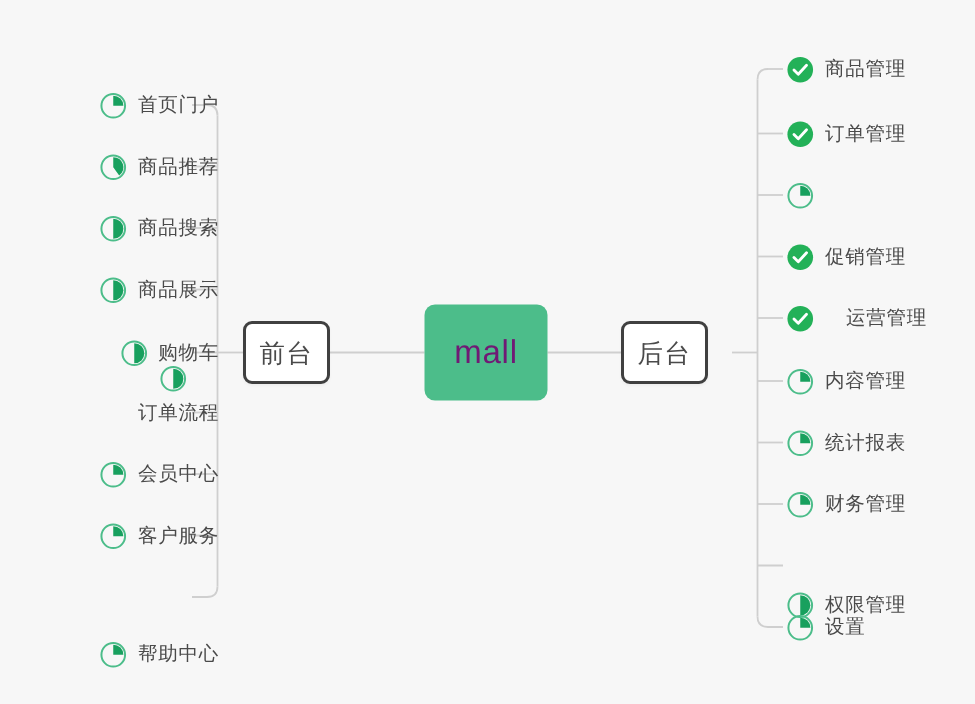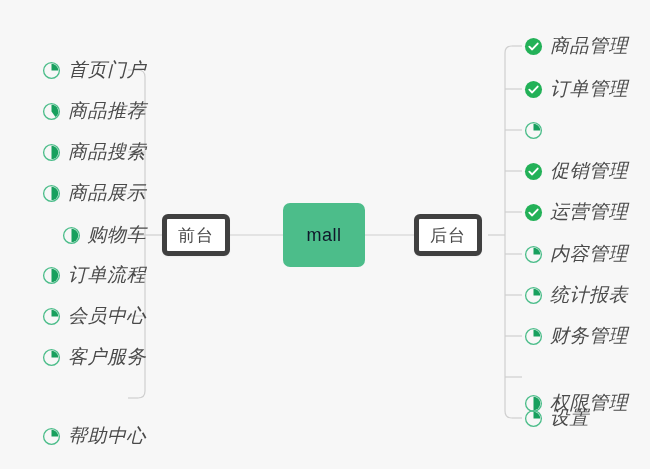--- a/index.html
+++ b/index.html
@@ -19,57 +19,56 @@
   .leaf{
     position:absolute;
     display:flex;align-items:center;
     height:26px;
     white-space:nowrap;
   }
   .leaf.left{ right:504px; flex-direction:row; justify-content:flex-end; }
   .leaf.right{ left:524px; flex-direction:row; }
 
   .leaf-label{
-    font-size:19px;
+    font-size:13px;
     color:#4a4a4a;
     letter-spacing:.5px;
     line-height:26px;
-    font-style:italic;
   }
   .leaf.left .leaf-label{ margin-left:7px; }
   .leaf.right .leaf-label{ margin-left:7px; }
 
   .ico{ width:19px;height:19px;flex:0 0 19px; display:block; }
 
   
   .node{
     position:absolute;
     display:flex;align-items:center;justify-content:center;
     box-sizing:border-box;
   }
   .node-side{
-    width:68px;height:42px;
+    width:58px;height:42px;
     background:#ffffff;
-    border:5px solid #404040;
+    border:2px solid #404040;
     border-radius:6px;
     font-size:17px;
     color:#4a4a4a;
     letter-spacing:1px;
     box-shadow:0 1px 2px rgba(0,0,0,.04);
   }
   #node-front{ left:162px; top:214px; }
   #node-back { left:414px; top:214px; }
 
   #node-root{
     left:283px; top:203px;
     width:82px;height:64px;
     background:#4cbd8a;
     border-radius:7px;
-    color:#0f172a;
-    font-size:18px;
+    color:#701a75;
+    font-size:22px;
     letter-spacing:.5px;
   }
 </style>
 </head>
 <body>
 
 <div id="canvas">
 
   <svg id="wires" viewBox="0 0 650 469" xmlns="http://www.w3.org/2000/svg">
       <path d="M 145 77 L 145 391" fill="none" stroke="#cfcfcf" stroke-width="1.2"></path>
@@ -132,21 +131,21 @@
         </svg>
         <span class="leaf-label">商品展示</span>
       </div>
       <div class="leaf left" style="top: 222px; text-align: center;">
         <svg class="ico" viewBox="0 0 20 20">
           <circle cx="10" cy="10" r="8.3" fill="none" stroke="#4cbd8a" stroke-width="1.4"></circle>
           <path d="M 10 10 L 10 2.9000000000000004 A 7.1 7.1 0 0 1 10 17.1 Z" fill="#18a05e"></path>
         </svg>
         <span class="leaf-label">购物车</span>
       </div>
-      <div class="leaf left" style="top: 262px;">
+      <div class="leaf left" style="top: 262px; flex-direction: column;">
         <svg class="ico" viewBox="0 0 20 20">
           <circle cx="10" cy="10" r="8.3" fill="none" stroke="#4cbd8a" stroke-width="1.4"></circle>
           <path d="M 10 10 L 10 2.9000000000000004 A 7.1 7.1 0 0 1 10 17.1 Z" fill="#18a05e"></path>
         </svg>
         <span class="leaf-label">订单流程</span>
       </div>
       <div class="leaf left" style="top: 303px;">
         <svg class="ico" viewBox="0 0 20 20">
           <circle cx="10" cy="10" r="8.3" fill="none" stroke="#4cbd8a" stroke-width="1.4"></circle>
           <path d="M 10 10 L 10 2.9000000000000004 A 7.1 7.1 0 0 1 17.1 10 Z" fill="#18a05e"></path>
@@ -189,21 +188,21 @@
           <path d="M 10 10 L 10 2.9000000000000004 A 7.1 7.1 0 0 1 17.1 10 Z" fill="#18a05e"></path>
         </svg>
       </div>
       <div class="leaf right" style="top: 158px;">
         <svg class="ico" viewBox="0 0 20 20">
           <circle cx="10" cy="10" r="9" fill="#23b158"></circle>
           <path d="M5.6 10.2 L8.6 13.1 L14.4 6.9" fill="none" stroke="#ffffff" stroke-width="2" stroke-linecap="round" stroke-linejoin="round"></path>
         </svg>
         <span class="leaf-label">促销管理</span>
       </div>
-      <div class="leaf right" style="top: 199px;">
+      <div class="leaf right" style="top: 199px; gap: 14px;">
         <svg class="ico" viewBox="0 0 20 20">
           <circle cx="10" cy="10" r="9" fill="#23b158"></circle>
           <path d="M5.6 10.2 L8.6 13.1 L14.4 6.9" fill="none" stroke="#ffffff" stroke-width="2" stroke-linecap="round" stroke-linejoin="round"></path>
         </svg>
         <span class="leaf-label">运营管理</span>
       </div>
       <div class="leaf right" style="top: 241px;">
         <svg class="ico" viewBox="0 0 20 20">
           <circle cx="10" cy="10" r="8.3" fill="none" stroke="#4cbd8a" stroke-width="1.4"></circle>
           <path d="M 10 10 L 10 2.9000000000000004 A 7.1 7.1 0 0 1 17.1 10 Z" fill="#18a05e"></path>

